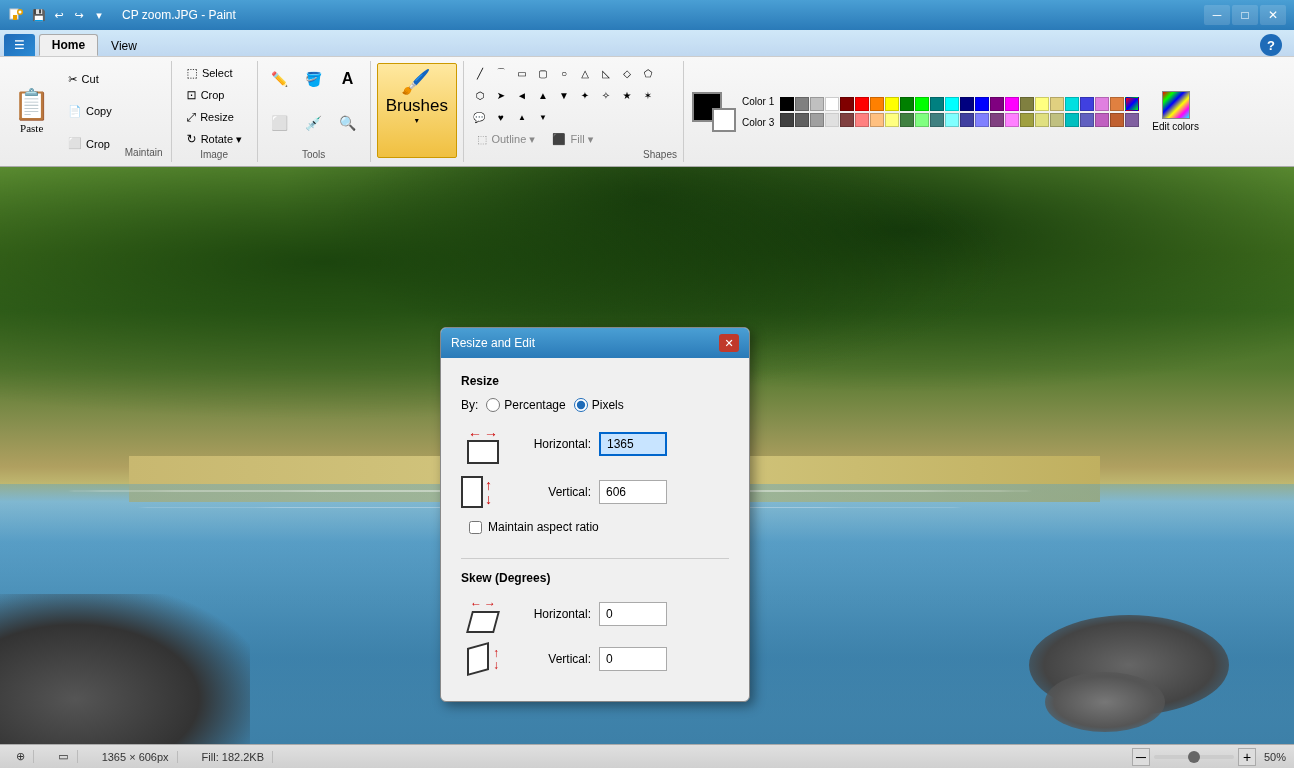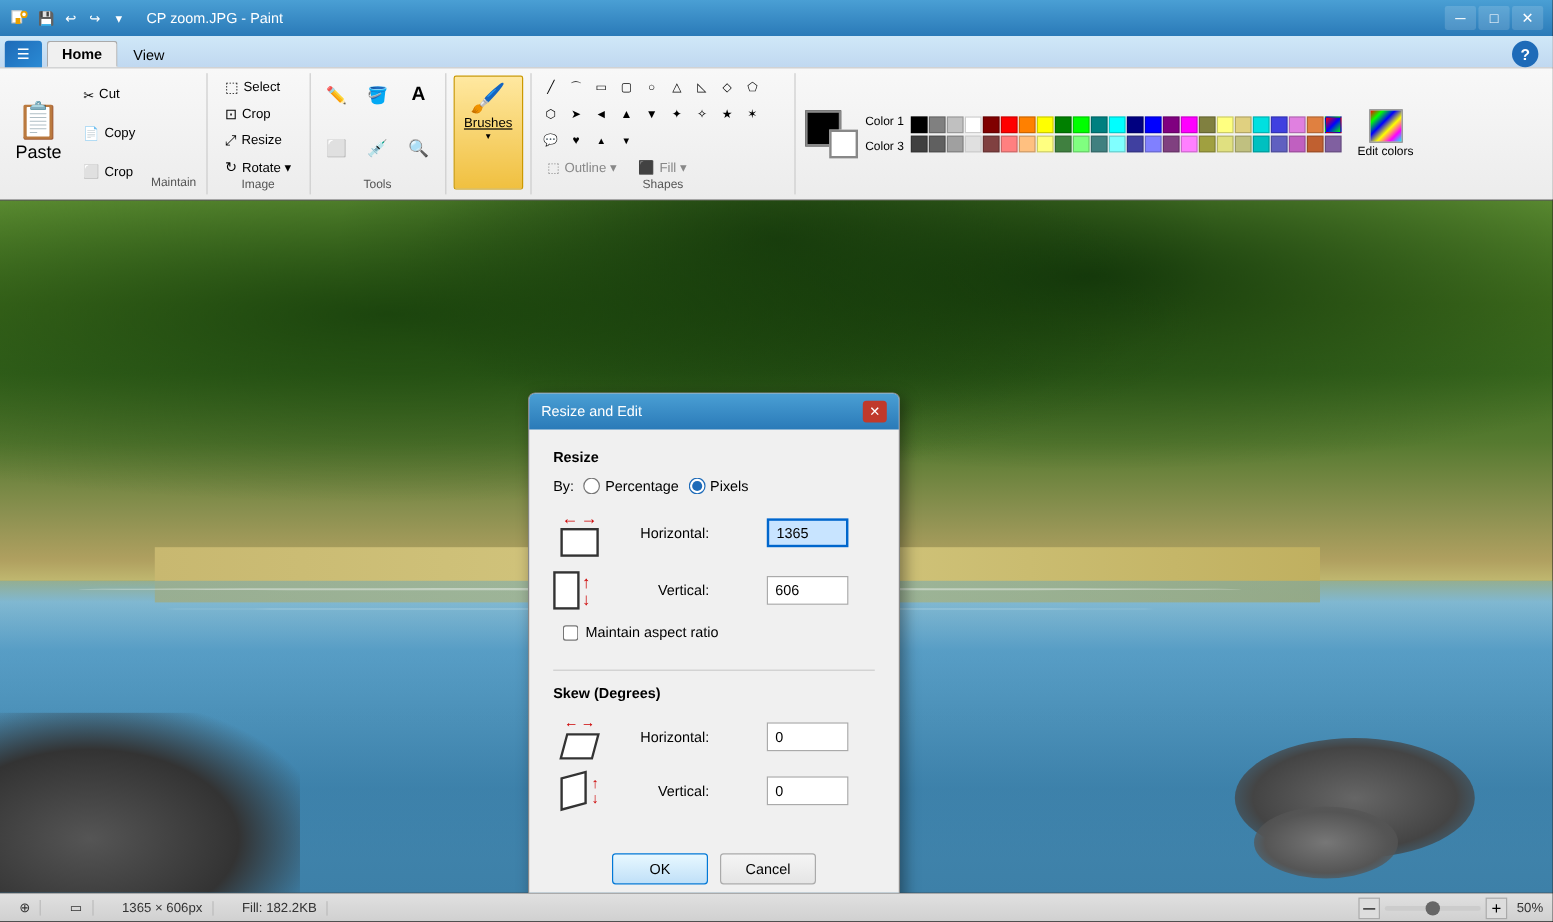--- a/index.html
+++ b/index.html
@@ -258,21 +258,20 @@
       gap: 8px;
     }
     .resize-input {
       width: 68px;
       height: 24px;
       border: 1px solid #0078d7;
       padding: 0 6px;
       font-size: 12px;
       background: #d0e8ff;
       outline: none;
-      margin-left: 40px;
     }
     .resize-input.normal {
       background: white;
       border-color: #aaa;
     }
 
     .checkbox-row {
       display: flex;
       align-items: center;
       gap: 6px;
@@ -375,21 +374,21 @@
         <div style="margin-left:auto;display:flex;align-items:center;">
           <div class="help-btn">?</div>
         </div>
       </div>
 
       <div class="ribbon-content">
 
         <div style="display:flex;flex-direction:row;padding:2px 4px;border-right:1px solid #ccc;align-items:stretch;">
           <button class="paste-btn">
             <div style="font-size:30px;line-height:1;">📋</div>
-            <div style="font-size:15px;margin-top:2px;">Paste</div>
+            <div style="font-size:11px;margin-top:2px;font-family:Liberation Serif, serif;">Paste</div>
           </button>
           <div style="display:flex;flex-direction:column;justify-content:space-around;padding:0 4px;">
             <button class="clip-small-btn">
               <span>✂</span>
               <span>Cut</span>
             </button>
             <button class="clip-small-btn">
               <span>📄</span>
               <span>Copy</span>
             </button>
@@ -431,21 +430,21 @@
             <button class="tool-btn" title="Eraser">⬜</button>
             <button class="tool-btn" title="Color picker">💉</button>
             <button class="tool-btn" title="Magnifier">🔍</button>
           </div>
           <div style="font-size:10px;color:#555;text-align:center;">Tools</div>
         </div>
 
         <div style="display:flex;flex-direction:column;padding:2px 6px;border-right:1px solid #ccc;">
           <button class="brushes-btn" style="flex:1;margin-bottom:2px;">
             <div style="font-size:24px;">🖌️</div>
-            <div style="font-size:11px;text-decoration:underline;">Brushes</div>
+            <div style="font-size:17px;">Brushes</div>
             <div style="font-size:8px;">▾</div>
           </button>
         </div>
 
         <div style="display:flex;flex-direction:column;padding:2px 6px;border-right:1px solid #ccc;min-width:220px;">
           <div style="display:flex;flex-wrap:wrap;width:190px;gap:1px;flex:1;">
 
             <button class="shape-btn">╱</button>
             <button class="shape-btn">⌒</button>
             <button class="shape-btn">▭</button>
@@ -473,21 +472,21 @@
           <div style="display:flex;gap:4px;padding-top:2px;">
             <button class="outline-btn">
               <span>⬚</span>
               <span>Outline ▾</span>
             </button>
             <button class="fill-btn">
               <span>⬛</span>
               <span>Fill ▾</span>
             </button>
           </div>
-          <div style="font-size:10px;color:#555;text-align:center;">Shapes</div>
+          <div style="font-size:10px;color:#555;text-align:right;">Shapes</div>
         </div>
 
 
         <div style="display:flex;flex-direction:row;padding:2px 8px;align-items:center;gap:6px;">
 
           <div style="position:relative;width:44px;height:40px;">
             <div style="position:absolute;top:0;left:0;width:30px;height:30px;background:black;border:2px solid #888;cursor:pointer;"></div>
             <div style="position:absolute;bottom:0;right:0;width:24px;height:24px;background:white;border:2px solid #888;cursor:pointer;"></div>
           </div>
           <div style="display:flex;flex-direction:column;gap:2px;">
@@ -667,24 +666,20 @@
                   </div>
                 </div>
               </div>
               <label style="width:78px;font-size:12px;text-align:right;">Vertical:</label>
               <input type="text" class="resize-input normal" value="0" style="">
             </div>
           </div>
 
         </div>
 
-        <div class="dialog-footer">
-          <button class="dialog-btn ok">OK</button>
-          <button class="dialog-btn cancel">Cancel</button>
-        </div>
       </div>
 
     </div>
 
     <div class="status-bar">
       <div class="status-item">
         <span>⊕</span>
       </div>
       <div class="status-item">
         <span>▭</span>

